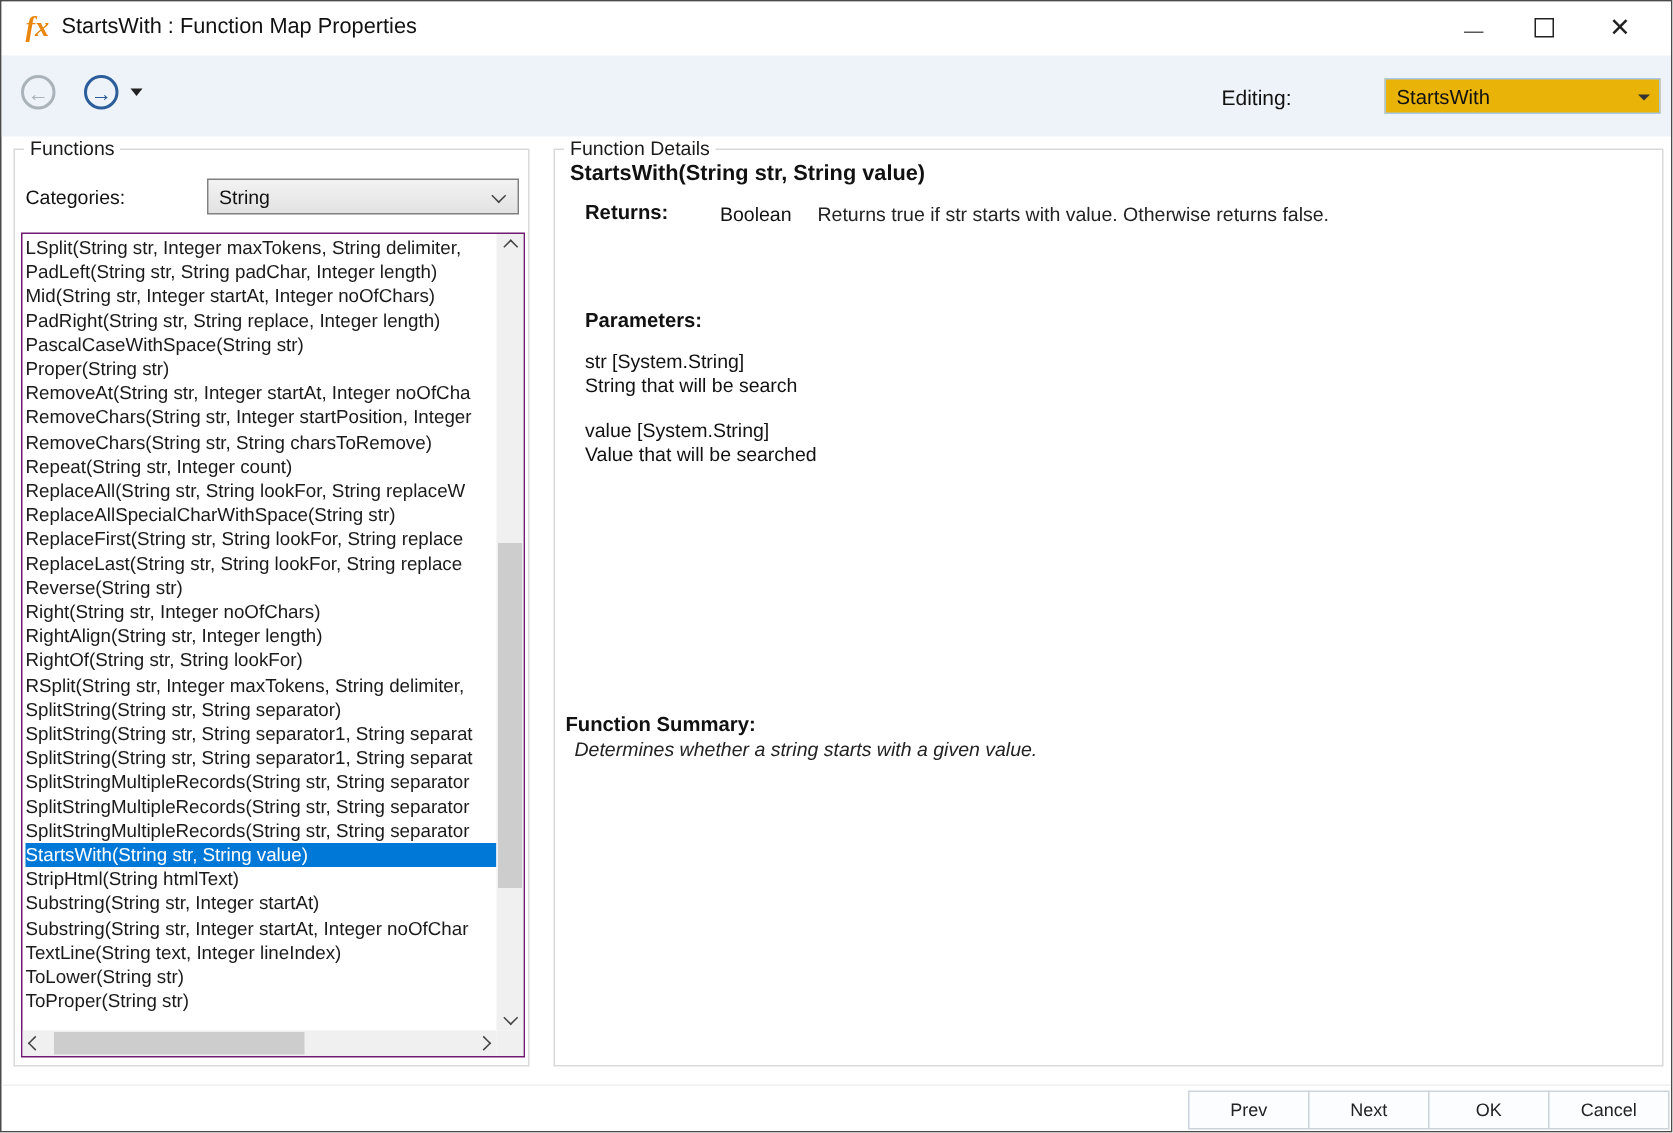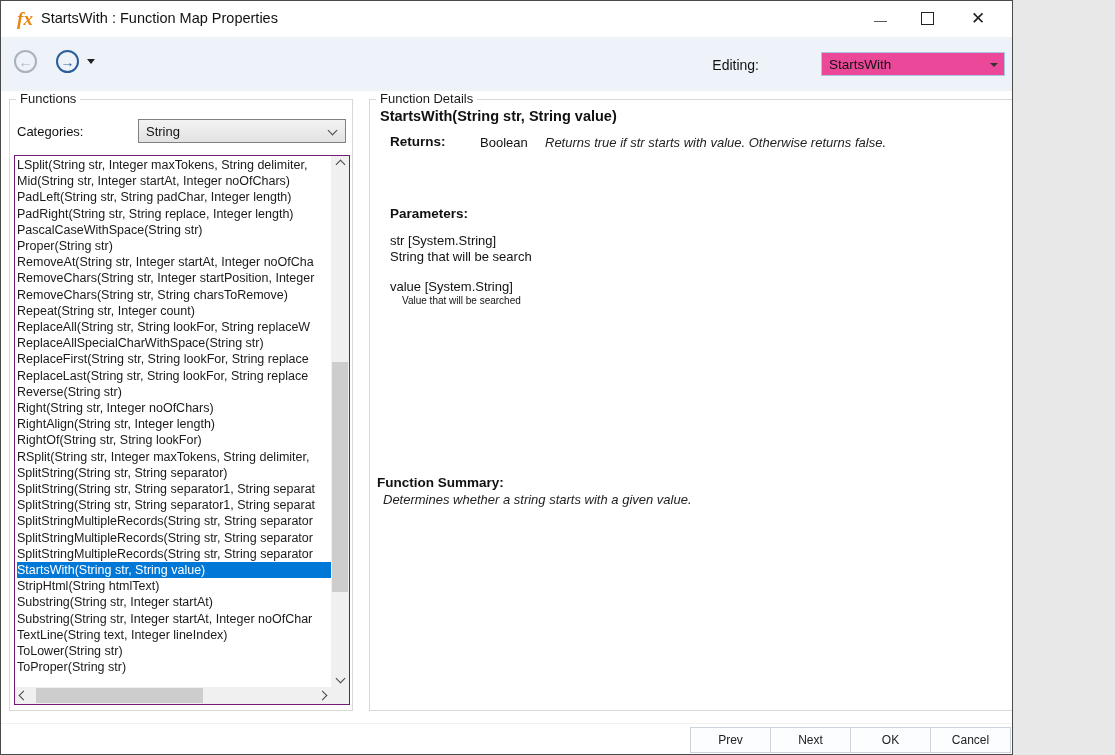--- a/index.html
+++ b/index.html
@@ -1,20 +1,20 @@
 <!DOCTYPE html>
 <html style="--selection: #0078d7;"><head>
 <meta charset="utf-8">
 <style>
   * { box-sizing: border-box; margin: 0; padding: 0; }
   html,body { background:#e8e8e8; }
   body { font-family:"Liberation Sans", sans-serif; }
 
   .window {
-    position:relative; width:1013px; height:755px;
+    position:relative; width:1115px; height:755px;
     background:#ffffff; border:1px solid #4a4a4a; overflow:hidden;
   }
 
   
   .titlebar { position:absolute; left:0; top:0; width:100%; height:36px; background:#ffffff; }
   .fx-icon {
     position:absolute; left:13px; top:7px; width:22px; height:22px;
     color:#e8860d; font-family:"Liberation Serif", serif; font-style:italic; font-weight:bold;
     font-size:19px; line-height:22px; text-align:center;
   }
@@ -88,26 +88,26 @@
   .hscroll { position:absolute; left:0; bottom:0; right:18px; height:17px; background:#f0f0f0; }
   .hscroll .arrow { position:absolute; top:0; width:17px; height:17px; display:flex; align-items:center; justify-content:center; }
   .hscroll .arrow.left { left:0; } .hscroll .arrow.right { right:0; }
   .hthumb { position:absolute; top:1px; left:21px; width:167px; height:15px; background:#cdcdcd; }
   .scroll-corner { position:absolute; right:0; bottom:0; width:18px; height:17px; background:#f0f0f0; }
 
   
   .sig { position:absolute; left:10px; top:8px; font-size:14.5px; font-weight:bold; color:#111; }
   .returns-label { position:absolute; left:20px; top:34px; font-size:13.5px; font-weight:bold; color:#111; }
   .returns-type  { position:absolute; left:110px; top:35px; font-size:13px; color:#111; }
-  .returns-desc  { position:absolute; left:175px; top:35px; font-size:13px; font-style:italic; color:#222; }
+  .returns-desc  { position:absolute; left:175px; top:35px; font-size:13px; color:#222; }
   .params-label  { position:absolute; left:20px; top:106px; font-size:13.5px; font-weight:bold; color:#111; }
   .param-name-1  { position:absolute; left:20px; top:133px; font-size:13px; color:#111; }
   .param-desc-1  { position:absolute; left:20px; top:149px; font-size:13px; color:#111; }
   .param-name-2  { position:absolute; left:20px; top:179px; font-size:13px; color:#111; }
-  .param-desc-2  { position:absolute; left:32px; top:195px; font-size:10px; color:#111; }
+  .param-desc-2  { position:absolute; left:20px; top:195px; font-size:13px; color:#111; }
   .summary-label { position:absolute; left:7px;  top:375px; font-size:13.5px; font-weight:bold; color:#111; }
   .summary-text  { position:absolute; left:13px; top:392px; font-size:13px; font-style:italic; color:#222; }
 
   
   .footer-line { position:absolute; left:0; top:722px; width:100%; height:0; border-top:1px solid #f0f0f0; }
   .footer-buttons { position:absolute; right:1px; top:726px; display:flex; }
   .fbtn {
     width:81px; height:26px; margin-left:-1px;
     background:#fbfdfe; border:1px solid #ccd3db;
     font-family:"Liberation Sans", sans-serif; font-size:12px; color:#222;
@@ -135,39 +135,39 @@
 
   <div class="toolbar" style="background: rgb(238, 243, 249);">
     <div class="nav-circle nav-back">
         <span>←</span>
       </div>
     <div class="nav-circle nav-fwd">
         <span>→</span>
       </div>
     <div class="nav-drop"></div>
     <div class="editing-label">Editing:</div>
-    <div class="editing-combo" style="background: #ec4899;">
+    <div class="editing-combo" style="background: #eab308;">
       <span>StartsWith</span>
       <span class="combo-arrow"></span>
     </div>
   </div>
 
   <div class="groupbox gb-functions">
     <div class="gb-label">Functions</div>
     <div class="cat-label">Categories:</div>
     <div class="cat-combo">
       <span>String</span>
       <span class="chev chev-down"></span>
     </div>
 
     <div class="listbox">
       <div class="list-items">
           <div class="list-item">LSplit(String str, Integer maxTokens, String delimiter,</div>
+          <div class="list-item">PadLeft(String str, String padChar, Integer length)</div>
           <div class="list-item">Mid(String str, Integer startAt, Integer noOfChars)</div>
-          <div class="list-item">PadLeft(String str, String padChar, Integer length)</div>
           <div class="list-item">PadRight(String str, String replace, Integer length)</div>
           <div class="list-item">PascalCaseWithSpace(String str)</div>
           <div class="list-item">Proper(String str)</div>
           <div class="list-item">RemoveAt(String str, Integer startAt, Integer noOfCha</div>
           <div class="list-item">RemoveChars(String str, Integer startPosition, Integer</div>
           <div class="list-item">RemoveChars(String str, String charsToRemove)</div>
           <div class="list-item">Repeat(String str, Integer count)</div>
           <div class="list-item">ReplaceAll(String str, String lookFor, String replaceW</div>
           <div class="list-item">ReplaceAllSpecialCharWithSpace(String str)</div>
           <div class="list-item">ReplaceFirst(String str, String lookFor, String replace</div>

